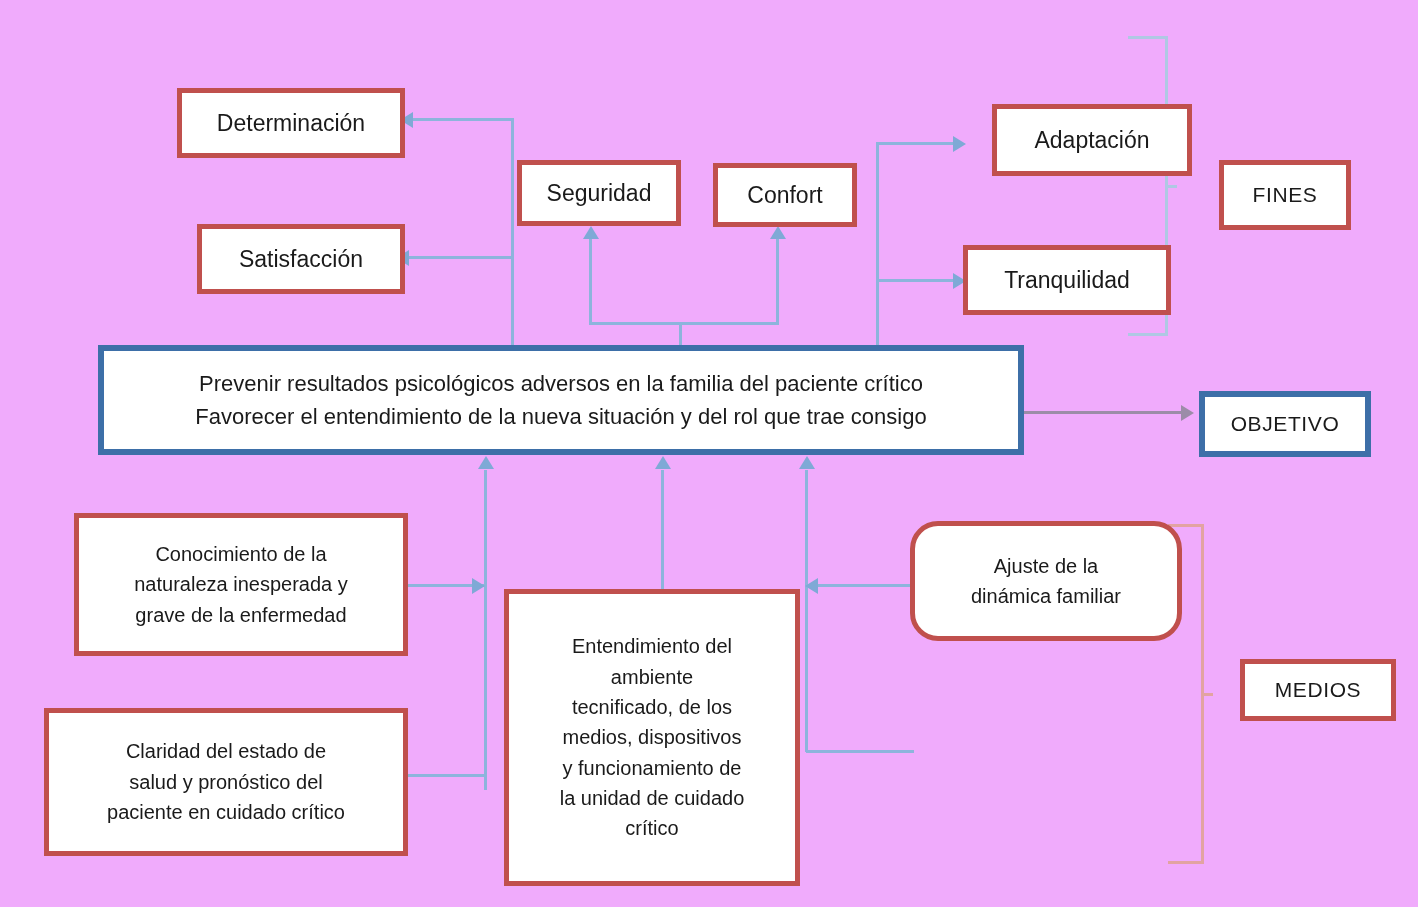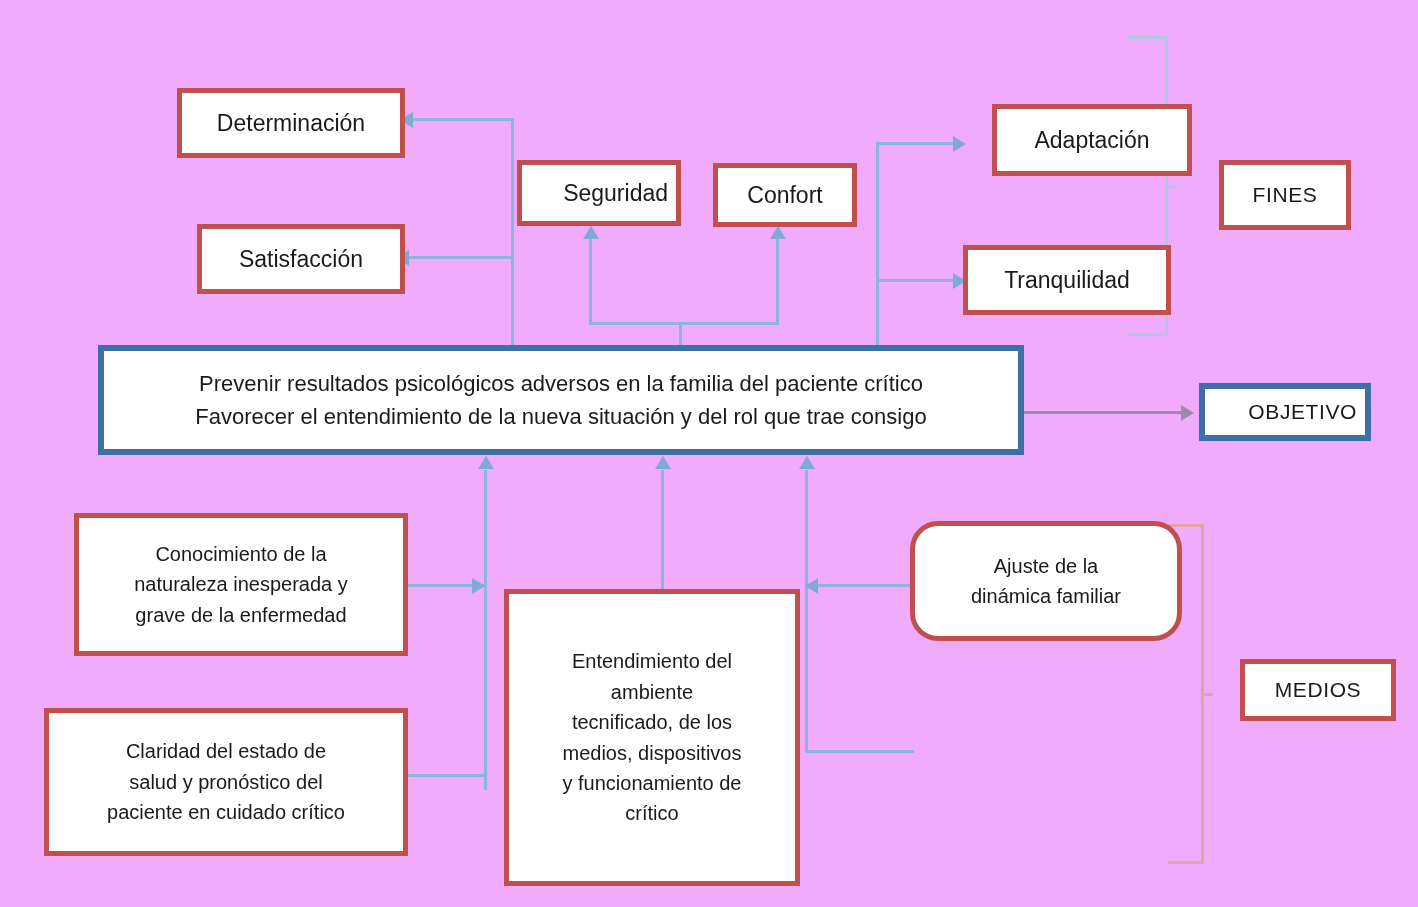--- a/index.html
+++ b/index.html
@@ -99,21 +99,21 @@
   </div>
 
   <div class="node fs-big" style="left:177px;top:88px;width:228px;height:70px;">
     <span class="txt">Determinación</span>
   </div>
 
   <div class="node fs-big" style="left:197px;top:224px;width:208px;height:70px;">
     <span class="txt">Satisfacción</span>
   </div>
 
-  <div class="node fs-big" style="left:517px;top:160px;width:164px;height:66px;justify-content:flex-end;">
+  <div class="node fs-big" style="left:517px;top:160px;width:164px;height:66px;">
     <span class="txt">Seguridad</span>
   </div>
 
   <div class="node fs-big" style="left:713px;top:163px;width:144px;height:64px;">
     <span class="txt">Confort</span>
   </div>
 
   <div class="node fs-big" style="left:968px;top:104px;width:200px;height:72px;margin-left:24px;">
     <span class="txt">Adaptación</span>
   </div>
@@ -126,21 +126,21 @@
     <span class="txt">FINES</span>
   </div>
 
   <div class="node blue fs-mid" style="left:98px;top:345px;width:926px;height:110px;">
     <span class="txt">
       <span class="line">Prevenir resultados psicológicos adversos en la familia del paciente crítico</span>
       <span class="line">Favorecer el entendimiento de la nueva situación y del rol que trae consigo</span>
     </span>
   </div>
 
-  <div class="node blue fs-cap" style="left:1199px;top:383px;width:172px;height:58px;justify-content:flex-end;">
+  <div class="node blue fs-cap" style="left:1199px;top:391px;width:172px;height:66px;">
     <span class="txt">OBJETIVO</span>
   </div>
 
   <div class="node fs-small" style="left:74px;top:513px;width:334px;height:143px;">
     <span class="txt">
       <span class="line">Conocimiento de la</span>
       <span class="line">naturaleza inesperada y</span>
       <span class="line">grave de la enfermedad</span>
     </span>
   </div>
@@ -153,20 +153,21 @@
     </span>
   </div>
 
   <div class="node fs-small" style="left:504px;top:589px;width:296px;height:297px;">
     <span class="txt">
       <span class="line">Entendimiento del</span>
       <span class="line">ambiente</span>
       <span class="line">tecnificado, de los</span>
       <span class="line">medios, dispositivos</span>
       <span class="line">y funcionamiento de</span>
+      <span class="line">la unidad de cuidado</span>
       <span class="line">crítico</span>
     </span>
   </div>
 
   <div class="node fs-small" style="left:910px;top:521px;width:272px;height:120px;border-radius:28px;">
     <span class="txt">
       <span class="line">Ajuste de la</span>
       <span class="line">dinámica familiar</span>
     </span>
   </div>

